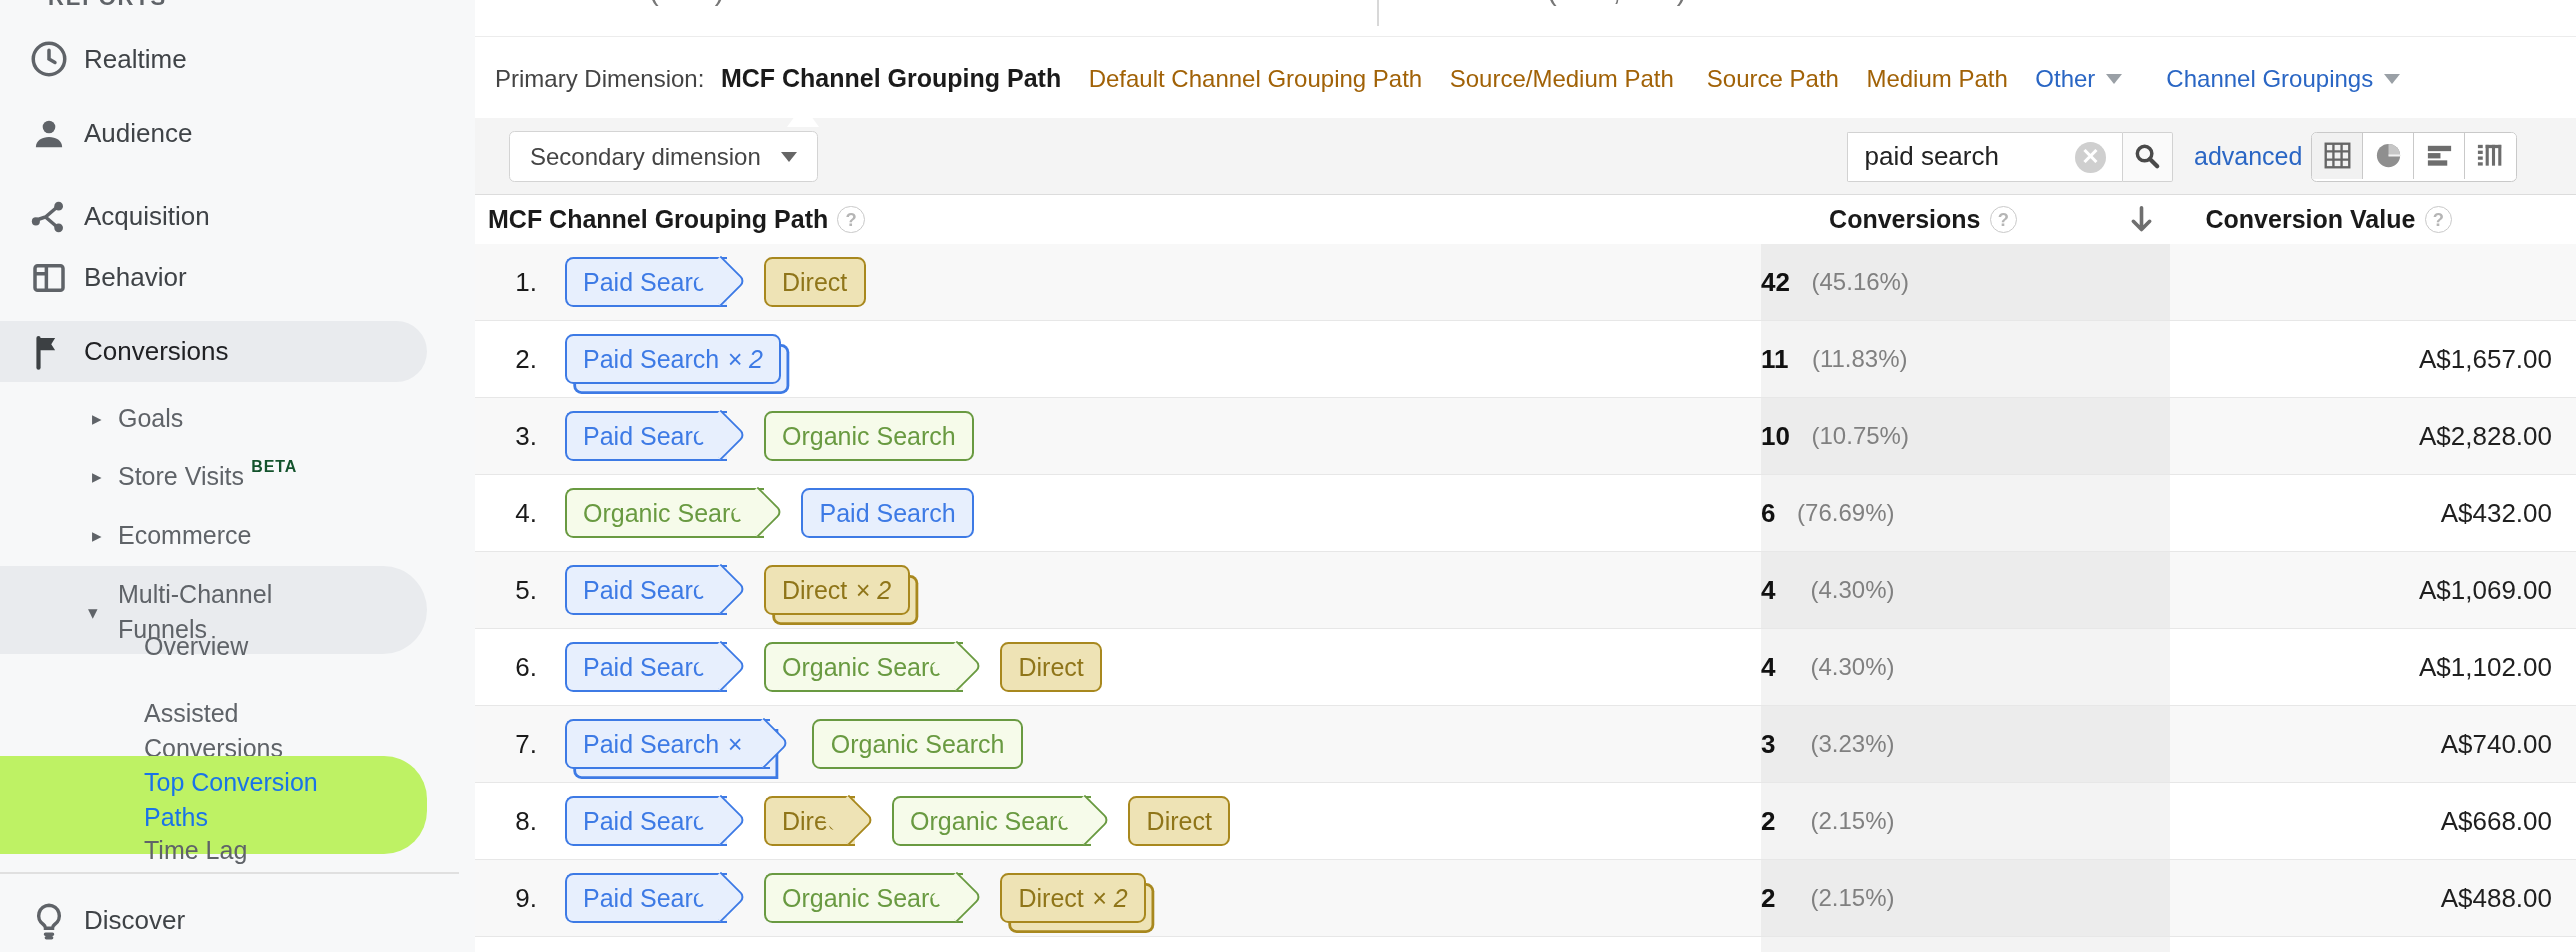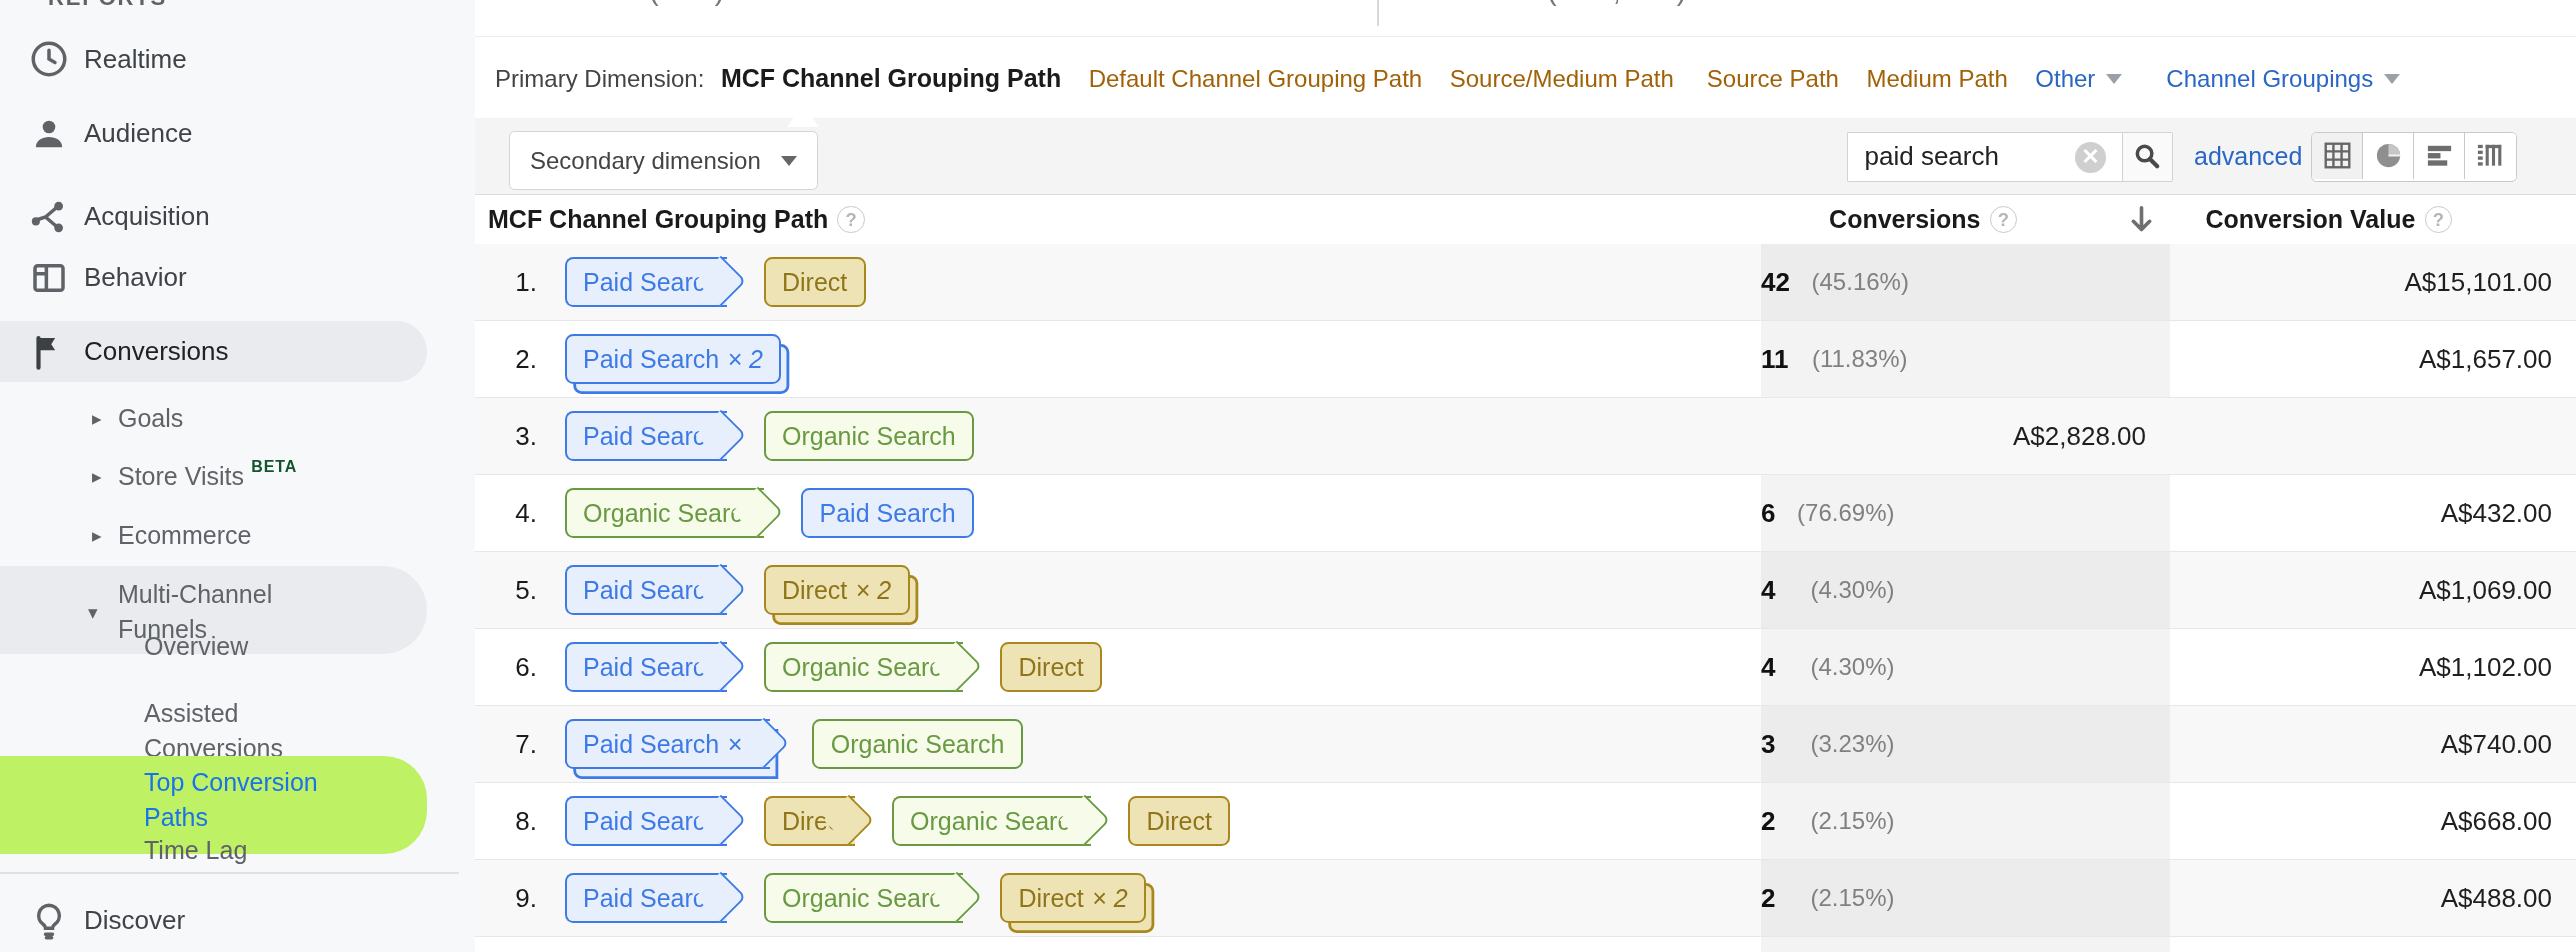--- a/index.html
+++ b/index.html
@@ -37,21 +37,21 @@
 
   .primary-row { position:absolute; top:39px; left:0; right:0; height:79px; display:flex; align-items:center; padding-left:20px; font-size:24px; white-space:nowrap; }
   .pd-label { color:#444; margin-right:16.5px; }
   .pd-selected { color:#1b1b1b; font-weight:bold; font-size:25px; margin-right:27.5px; }
   .pd-link { color:#a16207; margin-right:27.5px; cursor:pointer; }
   .pd-drop { color:#2a66c4; margin-right:44px; cursor:pointer; display:flex; align-items:center; }
   .caret-down { display:inline-block; width:0; height:0; border-left:8.3px solid transparent; border-right:8.3px solid transparent; border-top:10px solid #9aa0a6; margin-left:11px; }
 
   .secondary-bar { position:absolute; top:118px; left:0; right:0; height:77px; background:#f4f4f4; border-bottom:1.8px solid #dcdcdc; }
   .notch { position:absolute; top:-13px; left:312px; width:0; height:0; border-left:16.5px solid transparent; border-right:16.5px solid transparent; border-bottom:22px solid #fff; }
-  .secondary-btn { position:absolute; left:34px; top:13px; height:59px; background:#fff; border:1.8px solid #d4d4d4; border-radius:5.5px; display:flex; align-items:center; padding:0 20px; font-size:24px; color:#444; cursor:pointer; }
+  .secondary-btn { position:absolute; left:34px; top:13px; height:51px; background:#fff; border:1.8px solid #d4d4d4; border-radius:5.5px; display:flex; align-items:center; padding:0 20px; font-size:24px; color:#444; cursor:pointer; }
   .secondary-btn .caret-down { border-top-color:#666; margin-left:20px; }
 
   .search-group { position:absolute; left:1372px; top:13.8px; height:50px; display:flex; }
   .search-input { width:275px; height:50px; border:1.8px solid #d2d2d2; border-right:none; border-radius:1.8px 0 0 1.8px; font-size:26px; color:#222; padding:0 51px 0 16.5px; background:#fff; font-family:"Liberation Sans",sans-serif; }
   .clear-btn { position:absolute; left:228px; top:10px; width:31px; height:31px; border-radius:50%; background:#cfcfcf; color:#fff; font-size:22px; font-weight:bold; display:flex; align-items:center; justify-content:center; cursor:pointer; }
   .search-btn { width:51px; height:50px; border:1.8px solid #d2d2d2; border-radius:0 1.8px 1.8px 0; background:#fafafa; display:flex; align-items:center; justify-content:center; cursor:pointer; }
   .advanced-link { position:absolute; left:1719px; top:0; height:77px; display:flex; align-items:center; font-size:25px; color:#2a66c4; cursor:pointer; }
   .view-group { position:absolute; left:1836px; top:13.8px; height:50px; display:flex; border:1.8px solid #c9c9c9; border-radius:5.5px; overflow:hidden; background:#fff; }
   .view-btn { width:51px; height:46px; display:flex; align-items:center; justify-content:center; border-right:1.8px solid #c9c9c9; cursor:pointer; background:#fff; }
   .view-btn:last-child { border-right:none; }
@@ -329,21 +329,20 @@
             <span>Paid Search</span>
           </span>
         <span class="badge b-gold">
             <span>Direct</span>
           </span>
       </div>
       <div class="conv-cell">
         <span class="conv-num">42</span>
           <span class="pct">(45.16%)</span>
       </div>
-      <div class="val-cell">A$15,101.00</div>
     </div>
 
     <div class="row">
       <div class="path-cell">
         <span class="rownum">2.</span>
         <span class="badge b-blue stack">
             <span>Paid Search</span>
             <span class="times">× 2</span>
           </span>
       </div>
@@ -356,20 +355,24 @@
 
     <div class="row odd">
       <div class="path-cell">
         <span class="rownum">3.</span>
         <span class="badge b-blue arrow">
             <span>Paid Search</span>
           </span>
         <span class="badge b-green">
             <span>Organic Search</span>
           </span>
+      </div>
+      <div class="conv-cell">
+        <span class="conv-num">10</span>
+          <span class="pct">(10.75%)</span>
       </div>
       <div class="val-cell">A$2,828.00</div>
     </div>
 
     <div class="row">
       <div class="path-cell">
         <span class="rownum">4.</span>
         <span class="badge b-green arrow">
             <span>Organic Search</span>
           </span>

